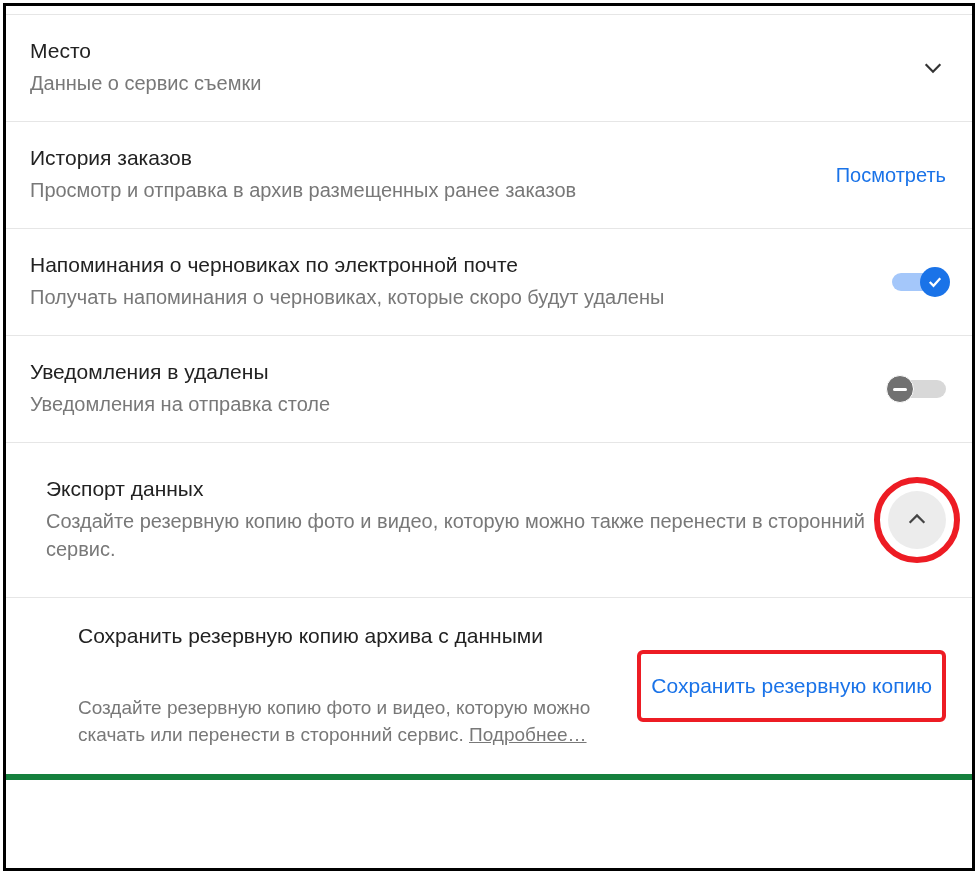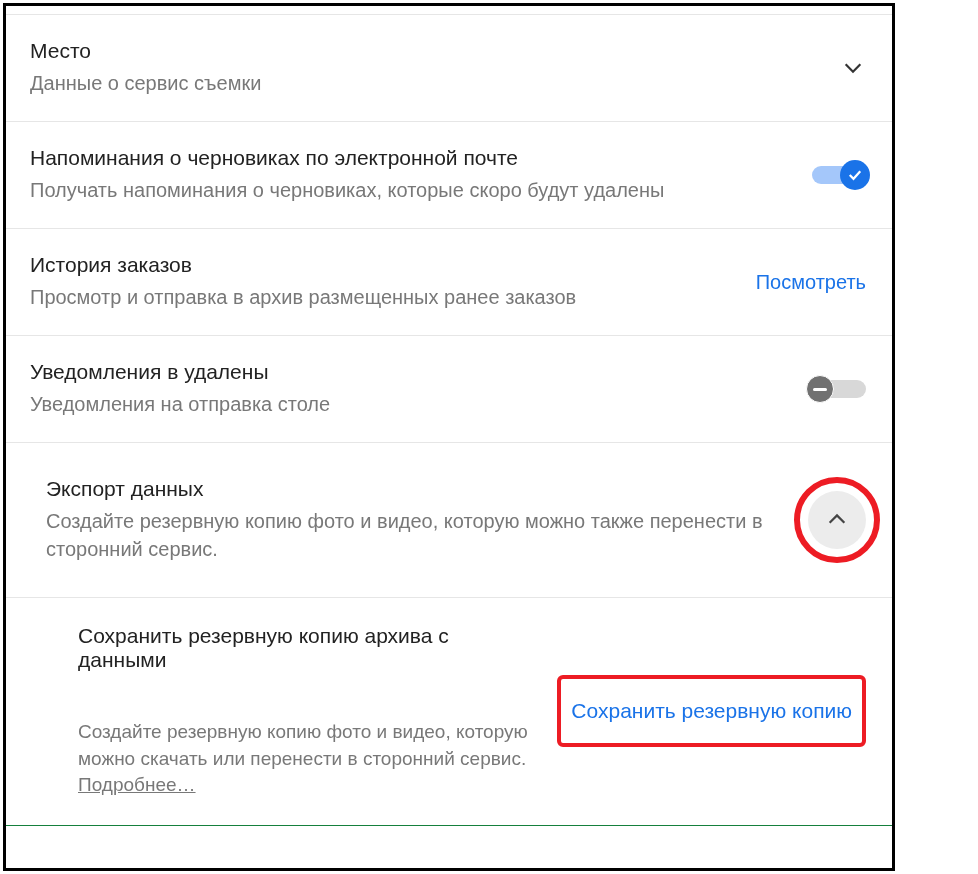--- a/index.html
+++ b/index.html
@@ -8,21 +8,21 @@
       padding: 0;
     }
     body {
       font-family: Arial, Helvetica, sans-serif;
       background: #ffffff;
       width: 978px;
       height: 874px;
       position: relative;
     }
     .container {
-      width: 892px;
+      width: 972px;
       height: 868px;
       margin: 3px;
       border: 3px solid #000;
       background: #fff;
       overflow: hidden;
     }
     .setting-row {
       display: flex;
       align-items: center;
       justify-content: space-between;
@@ -147,21 +147,21 @@
       width: 86px;
       height: 86px;
       border: 6px solid #ed1c24;
       border-radius: 50%;
       top: -14px;
       left: -14px;
       pointer-events: none;
     }
     .sub-panel {
       padding: 26px 26px 26px 72px;
-      border-bottom: 1px solid #15803d;
+      border-bottom: 6px solid #15803d;
       display: flex;
       align-items: center;
       justify-content: space-between;
     }
     .sub-text {
       flex: 1;
       padding-right: 20px;
     }
     .sub-title {
       font-size: 21px;
@@ -204,48 +204,48 @@
   <div class="setting-row first">
     <div class="setting-text">
       <div class="setting-title">Место</div>
       <div class="setting-desc">Данные о сервис съемки</div>
     </div>
     <div class="chevron-icon">
       <svg viewBox="0 0 24 24" fill="none" stroke="#333" stroke-width="2.4">
         <polyline points="4,8 12,16 20,8"></polyline>
       </svg>
     </div>
+  </div>
+
+  <div class="setting-row">
+    <div class="setting-text">
+      <div class="setting-title">История заказов</div>
+      <div class="setting-desc">Просмотр и отправка в архив размещенных ранее заказов</div>
+    </div>
+    <div class="link-action">Посмотреть</div>
   </div>
 
   <div class="setting-row">
     <div class="setting-text">
       <div class="setting-title">Напоминания о черновиках по электронной почте</div>
       <div class="setting-desc">Получать напоминания о черновиках, которые скоро будут удалены</div>
     </div>
     <div class="toggle">
       <div class="toggle-on">
         <div class="knob">
           <svg viewBox="0 0 24 24">
             <polyline points="5,12 10,17 19,7" fill="none" stroke="#fff" stroke-width="3"></polyline>
           </svg>
         </div>
       </div>
     </div>
   </div>
 
   <div class="setting-row">
     <div class="setting-text">
-      <div class="setting-title">История заказов</div>
-      <div class="setting-desc">Просмотр и отправка в архив размещенных ранее заказов</div>
-    </div>
-    <div class="link-action">Посмотреть</div>
-  </div>
-
-  <div class="setting-row">
-    <div class="setting-text">
       <div class="setting-title">Уведомления в удалены</div>
       <div class="setting-desc">Уведомления на отправка столе</div>
     </div>
     <div class="toggle">
       <div class="toggle-off">
         <div class="knob"></div>
       </div>
     </div>
   </div>
 

